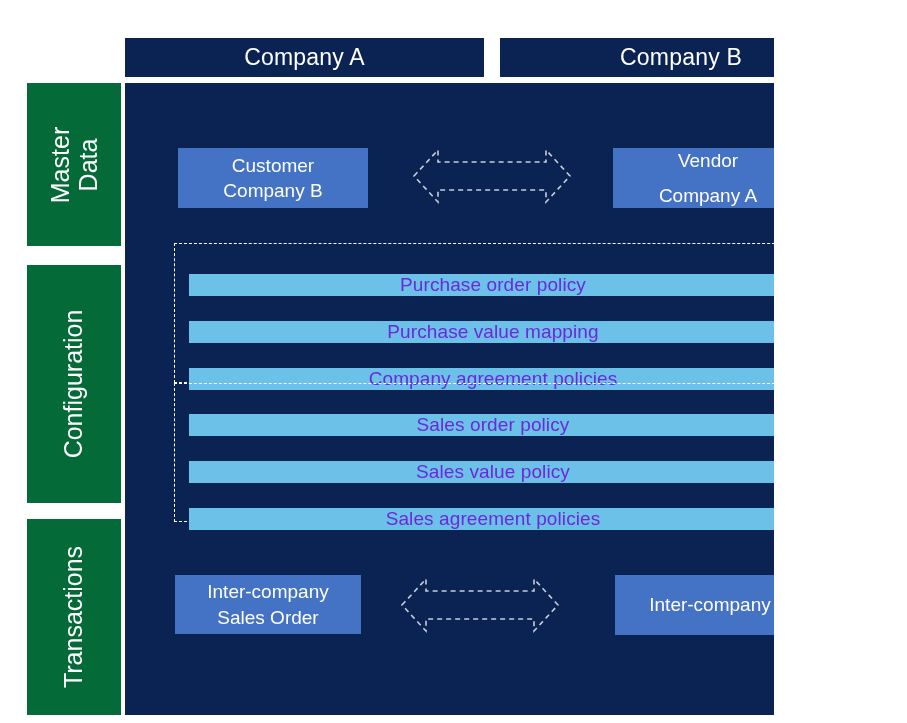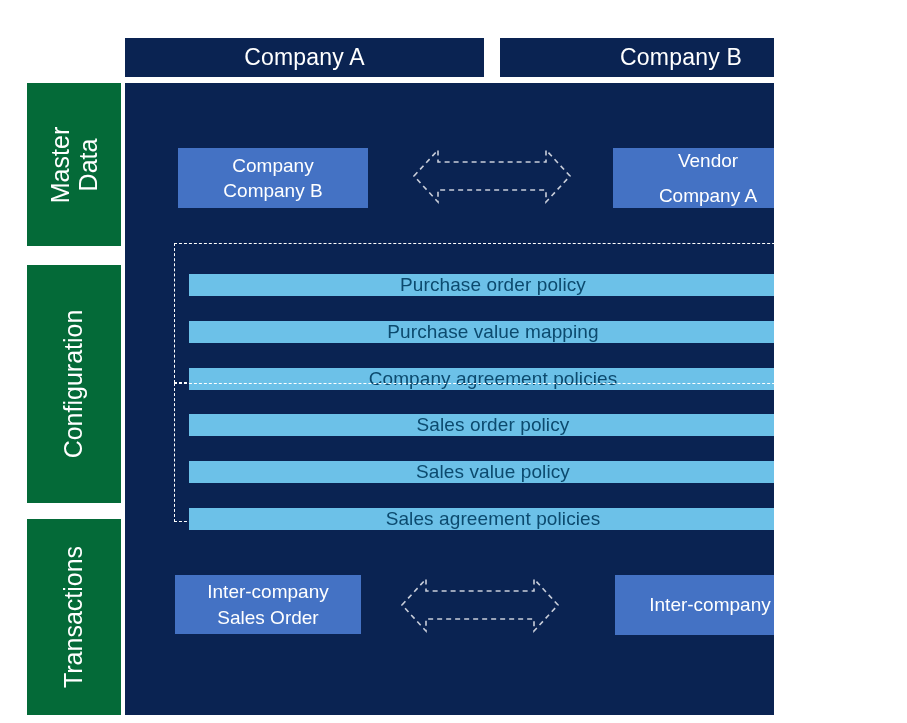--- a/index.html
+++ b/index.html
@@ -105,21 +105,21 @@
     padding: 10px 12px 10px 14px;
     display: flex;
     flex-direction: column;
     gap: 5px;
   }
   #group-purchase { top: 243px; width: 636px; height: 140px; }
   #group-sales    { top: 383px; width: 636px; height: 139px; }
 
   .policy-bar {
     background: #6CC1E8;
-    color: #0c4a6e;
+    color: #6d28d9;
     height: 32px;
     display: flex;
     align-items: center;
     justify-content: center;
     font-size: 19px;
     letter-spacing: 0.1px;
     box-sizing: border-box;
     margin-top: 20px;
   }
 </style>
@@ -143,21 +143,21 @@
 
   <div class="band" id="band-configuration">
     <div class="band-text">Configuration</div>
   </div>
 
   <div class="band" id="band-transactions">
     <div class="band-text">Transactions</div>
   </div>
 
   <div class="entity-box" id="box-customer-company-b">
-    <span>Company</span>
+    <span>Customer</span>
     <span>Company B</span>
   </div>
 
   <svg class="double-arrow" id="arrow-master-data" viewBox="0 0 208 64" preserveAspectRatio="none">
     <polygon points="26,32 50,6 50,18 158,18 158,6 182,32 158,58 158,46 50,46 50,58" fill="none" stroke="#C9CEDA" stroke-width="1.6" stroke-dasharray="5,4" stroke-linejoin="miter"></polygon>
   </svg>
 
   <div class="entity-box" id="box-vendor-company-a">
     <span>Vendor</span>
     <span>Company A</span>

